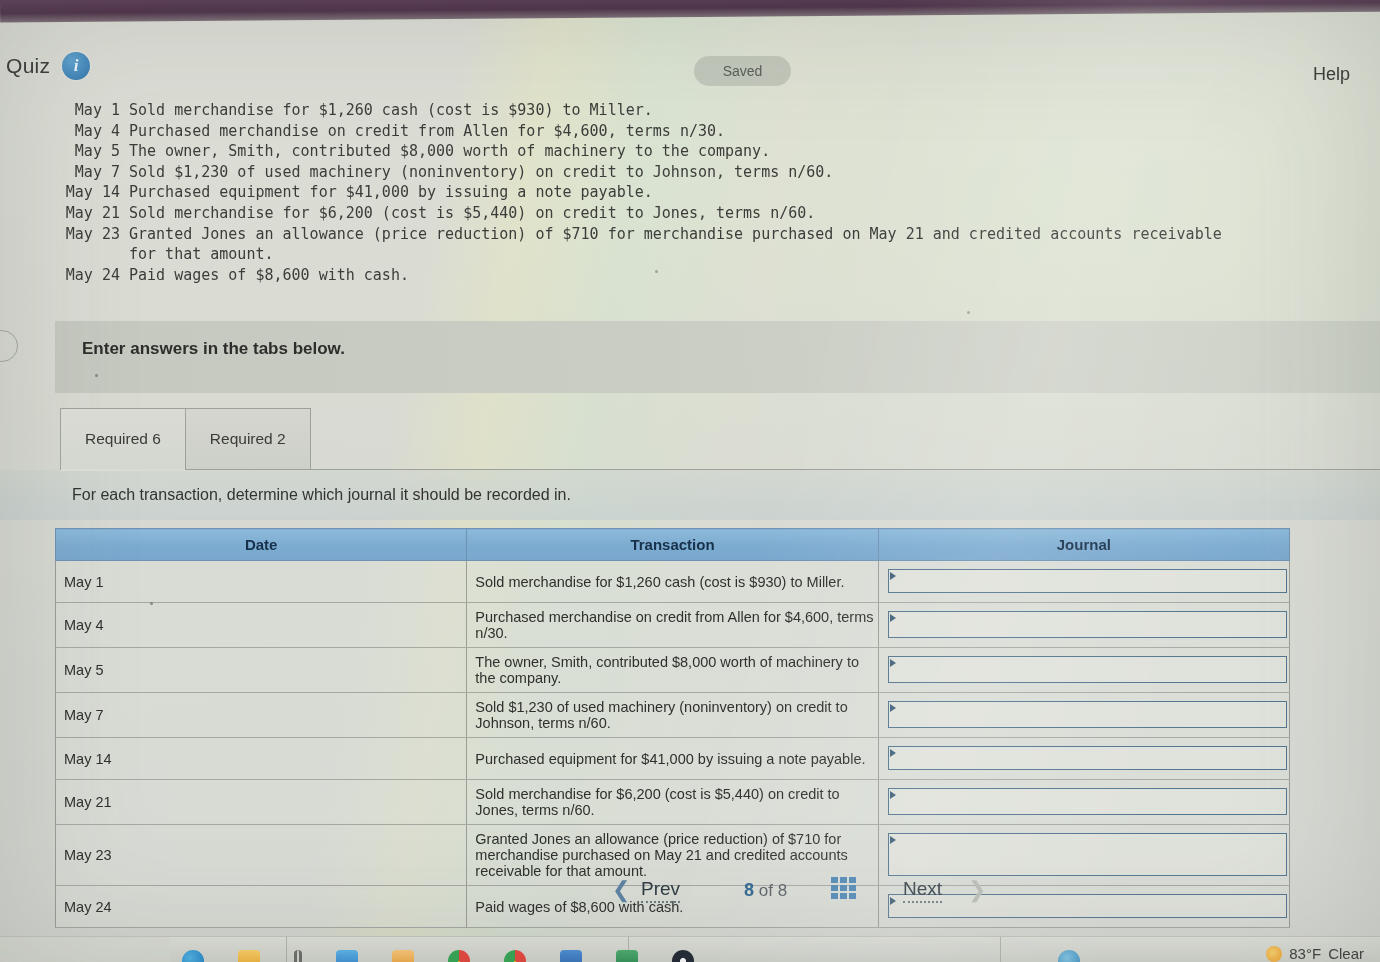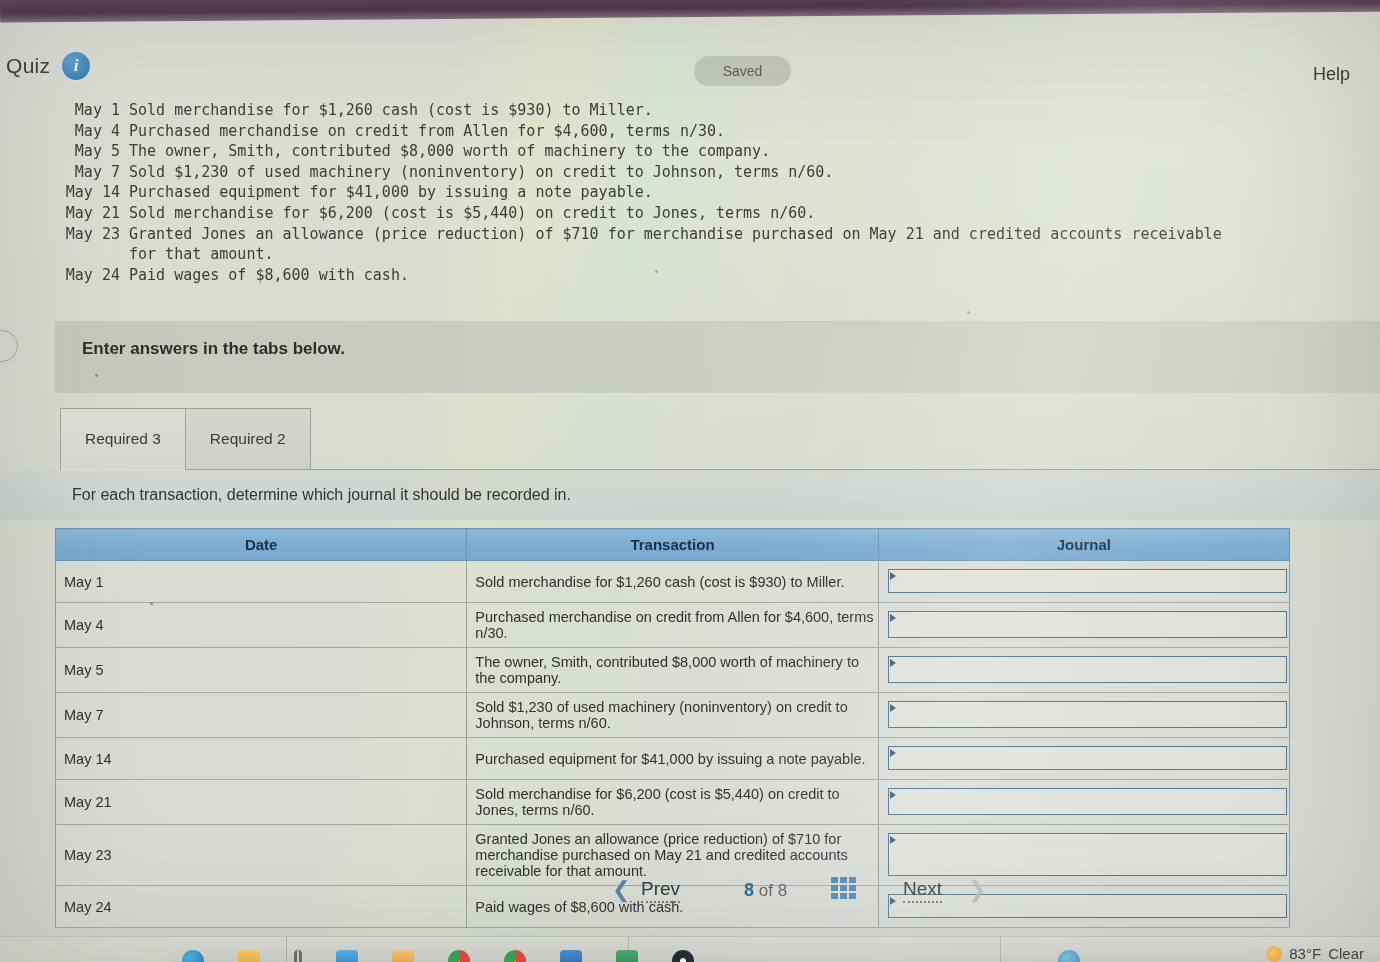--- a/index.html
+++ b/index.html
@@ -227,21 +227,21 @@
 <div class="dust2"></div>
 <div class="dust3"></div>
 
 <div class="answers-panel">
   <div class="t">Enter answers in the tabs below.</div>
   <div class="speck"></div>
 </div>
 
 <div class="tabs-rule"></div>
 <div class="tabs">
-  <div class="tab active">Required 3</div>
+  <div class="tab active">Required 6</div>
   <div class="tab">Required 2</div>
 </div>
 
 <div class="instr-strip"></div>
 <div class="instr">For each transaction, determine which journal it should be recorded in.</div>
 
 <div class="tbl-wrap">
   <table class="jtbl">
     <thead>
       <tr>

